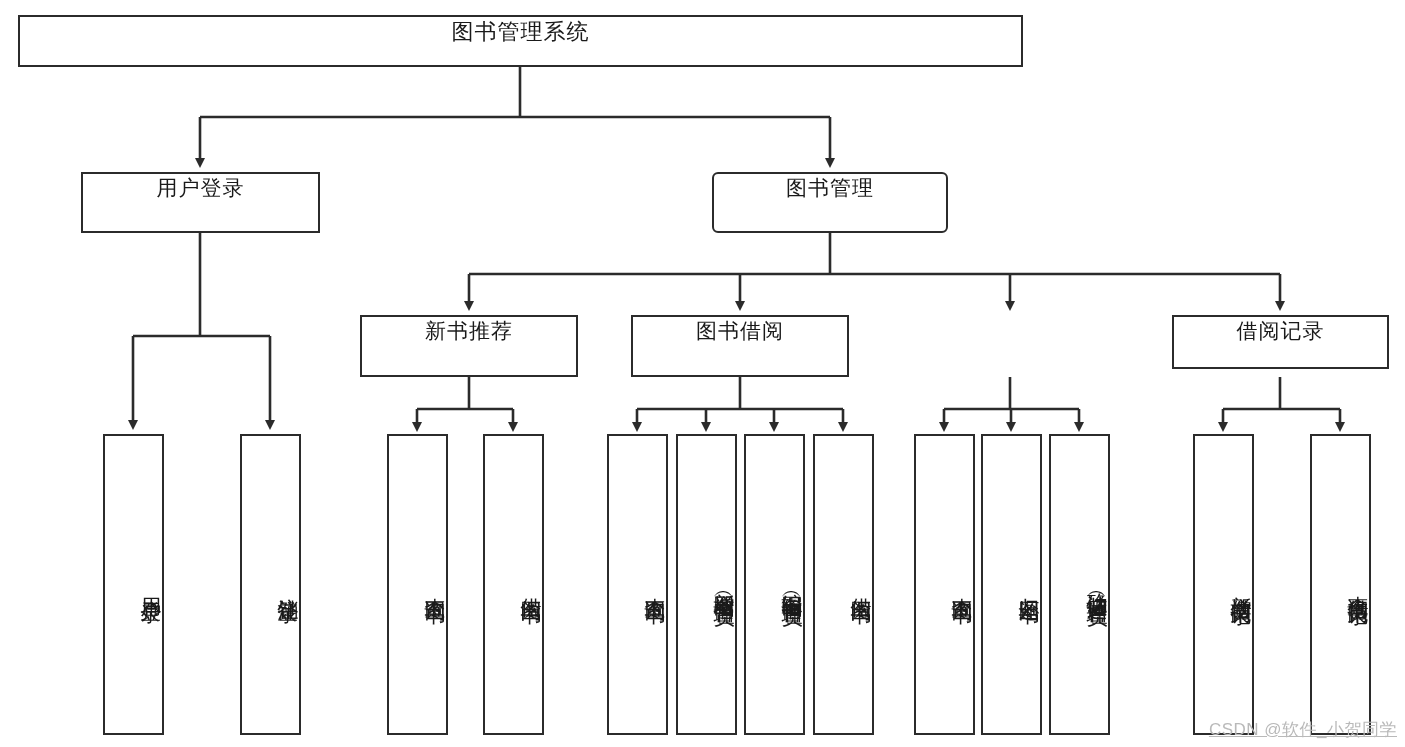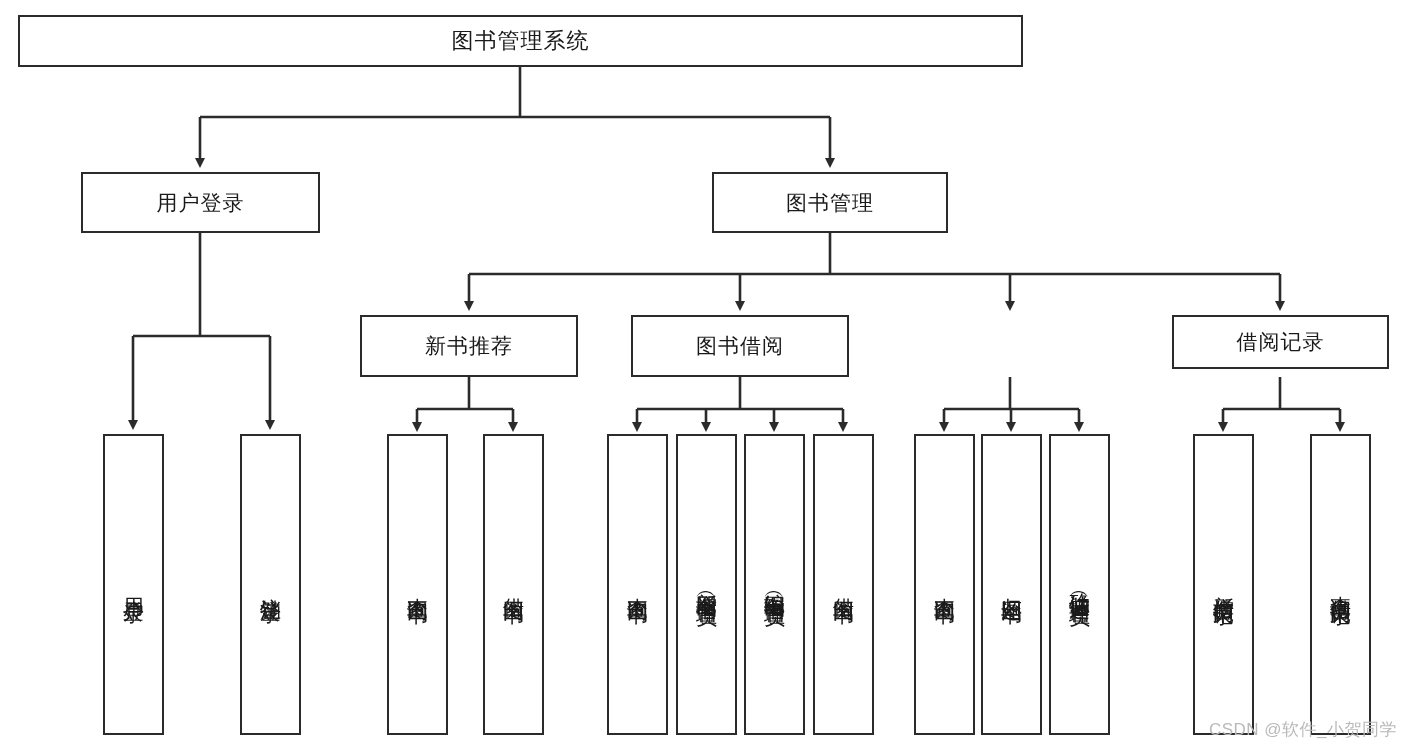--- a/index.html
+++ b/index.html
@@ -7,21 +7,20 @@
        font-family:"Liberation Sans","DejaVu Sans",sans-serif;}
   #stage{position:relative;width:1405px;height:747px;background:#fff;}
   svg#wires{position:absolute;left:0;top:0;width:1405px;height:747px;}
 
   .node{
     position:absolute;
     box-sizing:border-box;
     border:2px solid #2b2b2b;
     background:#ffffff;
     display:flex;
-    align-items:center;
     justify-content:center;
     color:#1a1a1a;
   }
   .node.h{ font-size:21px; letter-spacing:1px; }
   .node.root{ font-size:22px; }
   .node.v{
     font-size:21px;
     writing-mode:vertical-rl;
     text-orientation:upright;
     letter-spacing:2px;
@@ -36,20 +35,21 @@
   }
   .wm{
     position:absolute;
     right:8px;
     bottom:6px;
     font-size:17px;
     color:#b9b9b9;
     letter-spacing:.5px;
     white-space:nowrap;
     pointer-events:none;
+    text-decoration:underline;
   }
 </style>
 </head>
 <body>
 
 <div id="stage">
 
   <svg id="wires" viewBox="0 0 1405 747" xmlns="http://www.w3.org/2000/svg">
     <defs>
       <marker id="ar" markerWidth="11" markerHeight="11" refX="2" refY="5" orient="auto" markerUnits="userSpaceOnUse">
@@ -100,21 +100,21 @@
     </g>
   </svg>
 
   <div class="node h root" style="left:18px;top:15px;width:1005px;height:52px;">
     <span>图书管理系统</span>
   </div>
 
   <div class="node h" style="left:81px;top:172px;width:239px;height:61px;">
     <span>用户登录</span>
   </div>
-  <div class="node h" style="left:712px;top:172px;width:236px;height:61px;">
+  <div class="node h" style="left:712px;top:172px;width:236px;height:61px;border-radius:6px;">
     <span>图书管理</span>
   </div>
 
   <div class="node h" style="left:631px;top:315px;width:218px;height:62px;">
     <span>图书借阅</span>
   </div>
   <div class="node h" style="left:360px;top:315px;width:218px;height:62px;">
     <span>新书推荐</span>
   </div>
   <div class="node h" style="left:1172px;top:315px;width:217px;height:54px;">

